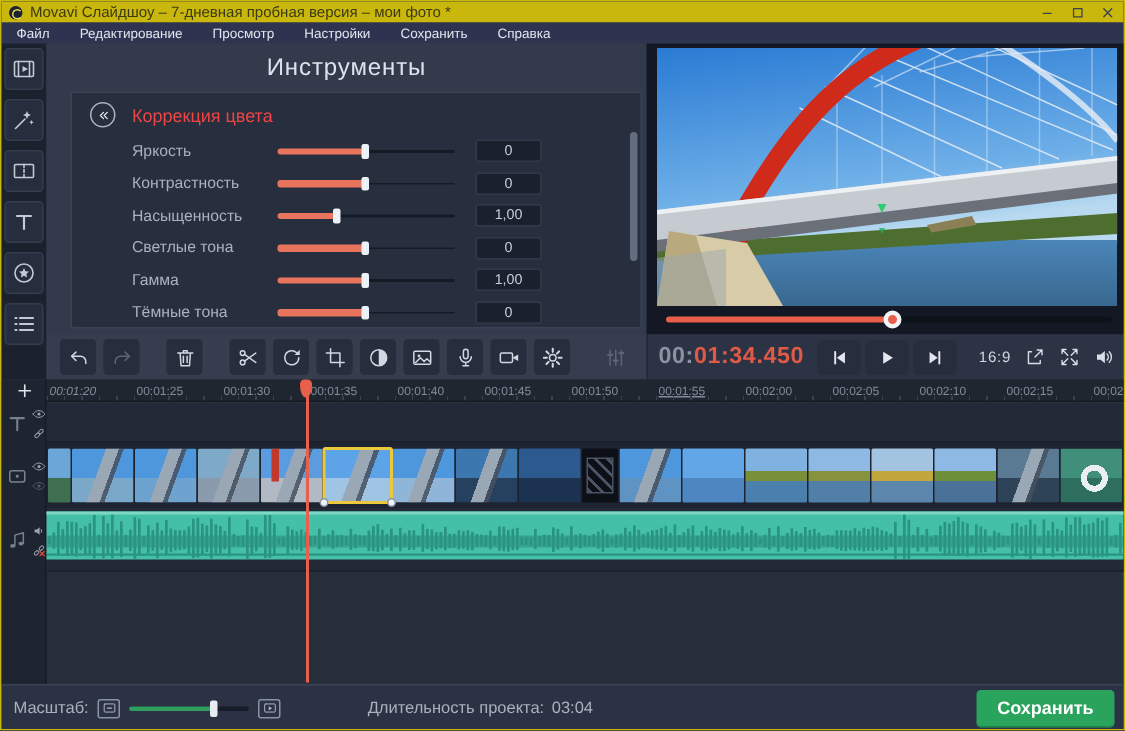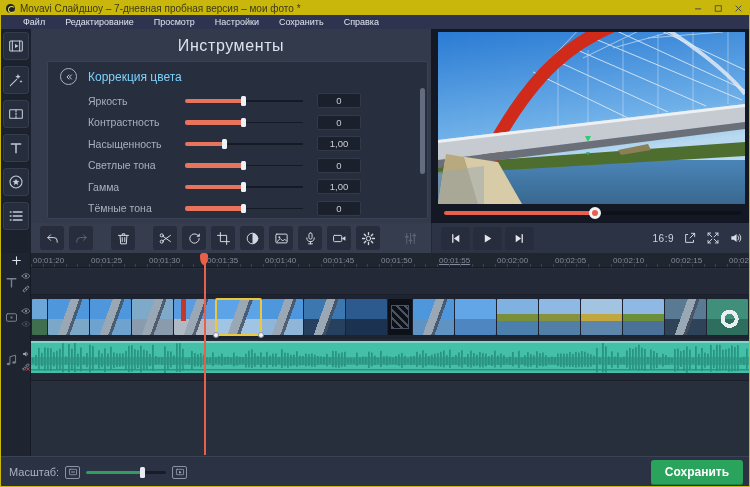--- a/index.html
+++ b/index.html
@@ -11,34 +11,34 @@
 .ic .xr{stroke:#e0453a;stroke-width:2}
 
 .titlebar{position:absolute;left:0;top:0;width:100%;height:14px;background:#c9b70b;display:flex;align-items:center;padding:0 5px;gap:5px}
 .logo{width:9px;height:9px;border-radius:50%;background:#1d2230;color:#c9b70b;flex:none;position:relative}
 .logo::after{content:"";position:absolute;left:2px;top:2px;width:5px;height:5px;border-radius:50%;border:1.2px solid #e8dc5a;border-right-color:transparent}
 .title-text{font-size:10px;color:#3c3a14;white-space:nowrap;overflow:hidden}
 .win-controls{margin-left:auto;display:flex;gap:9px}
 .win-btn{width:11px;height:11px;color:#3a4052;display:flex;align-items:center;justify-content:center}
 .win-btn svg{width:9px;height:9px}
 
-.menubar{position:absolute;left:0;top:14px;width:100%;height:14px;background:#2e3450;display:flex;align-items:center;padding-left:12px}
+.menubar{position:absolute;left:0;top:14px;width:100%;height:14px;background:#2e3450;display:flex;align-items:center;padding-left:0}
 .menu-item{font-size:9px;color:#e0e4ee;padding:1px 10px;cursor:default}
 
 .sidebar{position:absolute;left:0;top:28px;width:30px;height:224px;background:#1c212e;padding-top:3px}
 .side-btn{width:26px;height:28px;margin:0 auto 6px;background:#262d3c;border:1px solid #343c4e;border-radius:3px;color:#c3cad6;display:flex;align-items:center;justify-content:center}
 .side-btn svg{width:16px;height:16px}
 
 .tools-panel{position:absolute;left:30px;top:28px;width:400px;height:194px;background:#323a4c}
 .tools-title{text-align:center;padding-top:8px;font-size:16px;color:#dde2ec;letter-spacing:.6px}
 .tools-card{position:absolute;left:16px;top:32px;width:381px;height:158px;background:#272e3e;border:1px solid #3a4254;border-radius:2px}
 .card-header{display:flex;align-items:center;gap:11px;padding:6px 0 2px 12px}
 .back-btn{width:17px;height:17px;border:1.4px solid #aab2c0;border-radius:50%;color:#e6eaf0;display:flex;align-items:center;justify-content:center}
 .back-btn svg{width:10px;height:10px}
-.card-title{font-size:12px;color:#7dd3fc}
+.card-title{font-size:12px;color:#ef4444}
 .sliders{padding:3px 0 0 40px}
 .srow{display:flex;align-items:center;height:21.5px}
 .slabel{width:97px;font-size:10.5px;color:#a9b1bf}
 .strack{position:relative;width:118px;height:11px}
 .rail{position:absolute;left:0;right:0;top:5px;height:1.5px;background:#161a24}
 .sfill{position:absolute;left:0;top:3.5px;height:4.5px;background:#e8745e;border-radius:2px}
 .shandle{position:absolute;top:1px;width:5px;height:9.5px;background:#eef1f5;border-radius:1.5px;margin-left:-3px}
 .sval{margin-left:14px;width:44px;height:15px;background:#1b202d;border:1px solid #323a4a;border-radius:2px;color:#c7cdd8;font-size:9.5px;display:flex;align-items:center;justify-content:center}
 .card-scrollbar{position:absolute;right:2px;top:26px;width:5px;height:86px;background:#646d80;border-radius:3px}
 
@@ -361,20 +361,23 @@
       </div>
       <div class="tbtn ic disabled flat gap">
         <svg viewBox="0 0 24 24">
           <path d="M6 4v16M12 4v16M18 4v16"></path>
           <path d="M4 9h4M10 15h4M16 7h4" stroke-width="2.4"></path>
         </svg>
       </div>
     </div>
 
   <div class="transport">
+    <div class="time">
+      <span class="pre">00:</span><span class="val">01:34.450</span>
+    </div>
     <div class="trans-btns" id="transbtns">
         <div class="pbtn ic">
           <svg viewBox="0 0 24 24">
             <path d="M7 5v14" stroke-width="2.4"></path>
             <path class="f" d="M19 5l-10 7 10 7z"></path>
           </svg>
         </div>
         <div class="pbtn ic">
           <svg viewBox="0 0 24 24">
             <path class="f" d="M7 4.5l12 7.5-12 7.5z"></path>
@@ -482,21 +485,21 @@
                   <rect x="2.5" y="9.5" width="8" height="5" rx="2.5"></rect>
                   <rect x="13.5" y="9.5" width="8" height="5" rx="2.5"></rect>
                 </g>
                 <path class="xr" d="M13.5 13.5l7 7M20.5 13.5l-7 7"></path>
               </svg>
             </div>
         </div>
       </div>
     </div>
     <div class="ruler" id="ruler">
-        <div class="rlabel" style="left: 2px;">00:01:20</div>
+        <div class="rlabel" style="left: 2px; font-style: italic;">00:01:20</div>
         <div class="rlabel" style="left: 60px;">00:01:25</div>
         <div class="rlabel" style="left: 118px;">00:01:30</div>
         <div class="rlabel" style="left: 176px;">00:01:35</div>
         <div class="rlabel" style="left: 234px;">00:01:40</div>
         <div class="rlabel" style="left: 292px;">00:01:45</div>
         <div class="rlabel" style="left: 350px;">00:01:50</div>
         <div class="rlabel" style="left: 408px; text-decoration: underline;">00:01:55</div>
         <div class="rlabel" style="left: 466px;">00:02:00</div>
         <div class="rlabel" style="left: 524px;">00:02:05</div>
         <div class="rlabel" style="left: 582px;">00:02:10</div>
@@ -798,16 +801,20 @@
       <div class="zrail"></div>
       <div class="zfill" id="zfill" style="width: 70%;"></div>
       <div class="zhandle" id="zhandle" style="left: 70%;"></div>
     </div>
     <div class="zbox ic">
         <svg viewBox="0 0 24 24">
           <rect x="3.5" y="5.5" width="17" height="13" rx="1.5"></rect>
           <path class="f" d="M10 9l5.5 3.5L10 16z"></path>
         </svg>
       </div>
+    <div class="duration">
+      <span class="sb-label">Длительность проекта:</span>
+      <span class="sb-label">03:04</span>
+    </div>
     <button class="save-btn">Сохранить</button>
   </div>
 
 </div>
 
 </body></html>

